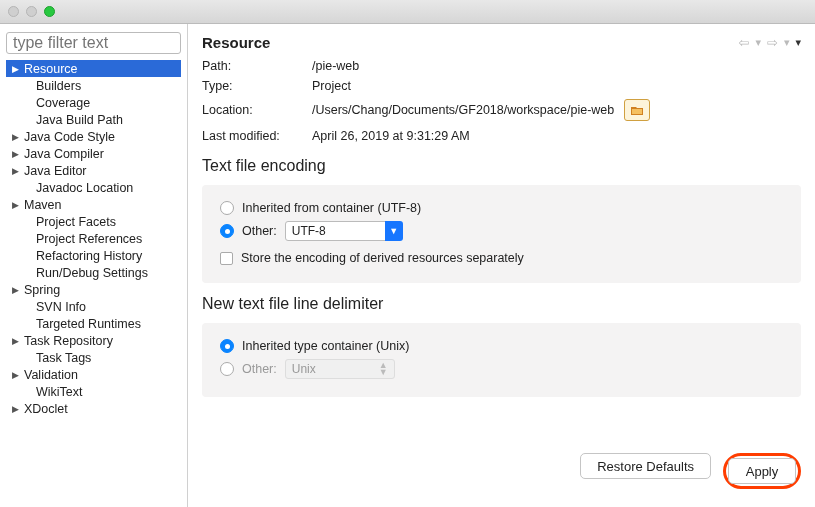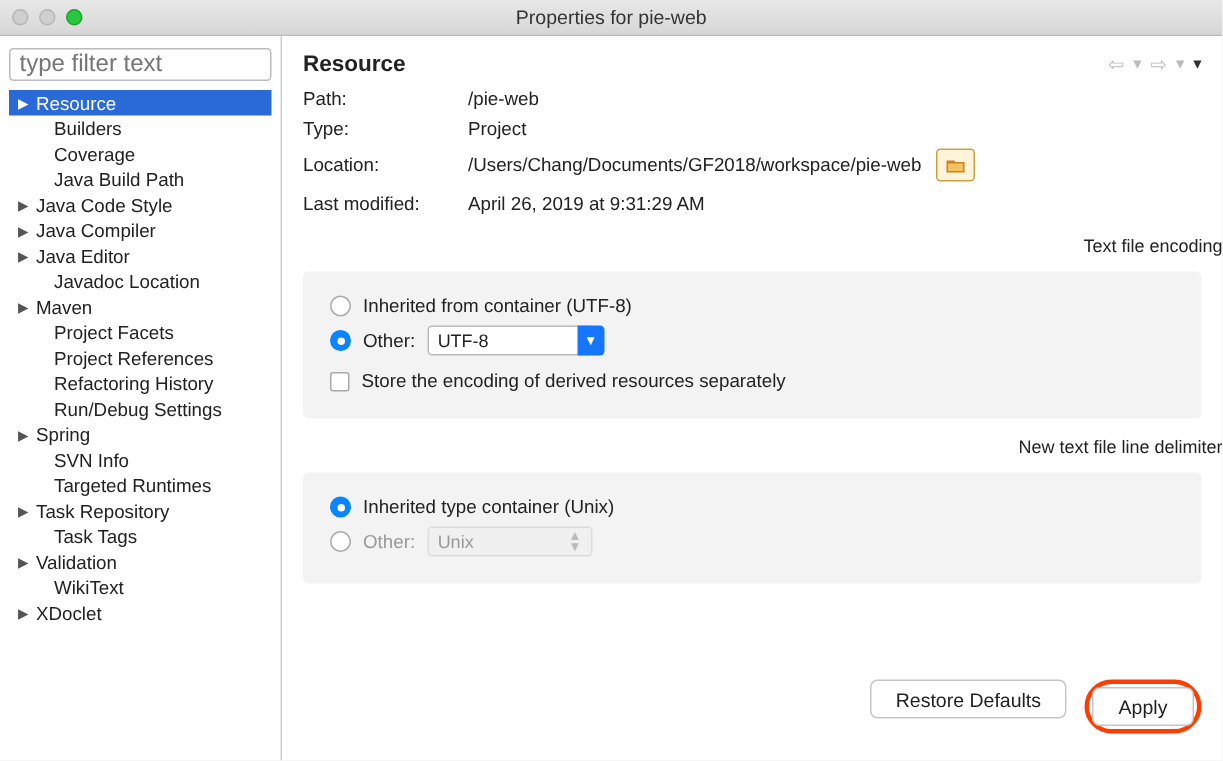--- a/index.html
+++ b/index.html
@@ -90,21 +90,21 @@
     margin-left:10px;
     display:flex; align-items:center; justify-content:center;
     font-size:11px; color:#c07000;
   }
   .groupbox {
     margin: 2px 14px 10px 14px;
     background:#f4f3f3;
     border-radius:4px;
     padding: 10px 12px 12px 12px;
   }
-  .group-title { font-size:12px; color:#222; margin: 0 0 8px 14px; padding-top: 2px; text-align: right; }
+  .group-title { font-size:16px; color:#222; margin: 0 0 8px 14px; padding-top: 2px; }
   .radio-row { display:flex; align-items:center; gap:8px; margin:6px 0 6px 6px; }
   .radio {
     width:14px; height:14px; border-radius:50%;
     border:1px solid #aaa; background:#fff; display:inline-block; position:relative;
   }
   .radio.checked { border-color:#0a84ff; background:#0a84ff; }
   .radio.checked::after {
     content:""; position:absolute; width:5px;height:5px;background:#fff;border-radius:50%;
     top:3.5px; left:3.5px;
   }
@@ -155,21 +155,20 @@
 </style>
 </head>
 <body>
 
 <div class="titlebar">
   <div class="traffic">
     <span class="tl gray1"></span>
     <span class="tl gray2"></span>
     <span class="tl green"></span>
   </div>
-  <div class="title">Properties for pie-web</div>
 </div>
 
 <div class="content">
   <div class="sidebar">
     <input class="filter" placeholder="type filter text" style="">
     <div class="tree" id="tree">
         <div class="tree-item selected">
           <span class="arrow">▶</span>
           <span>Resource</span>
         </div>

